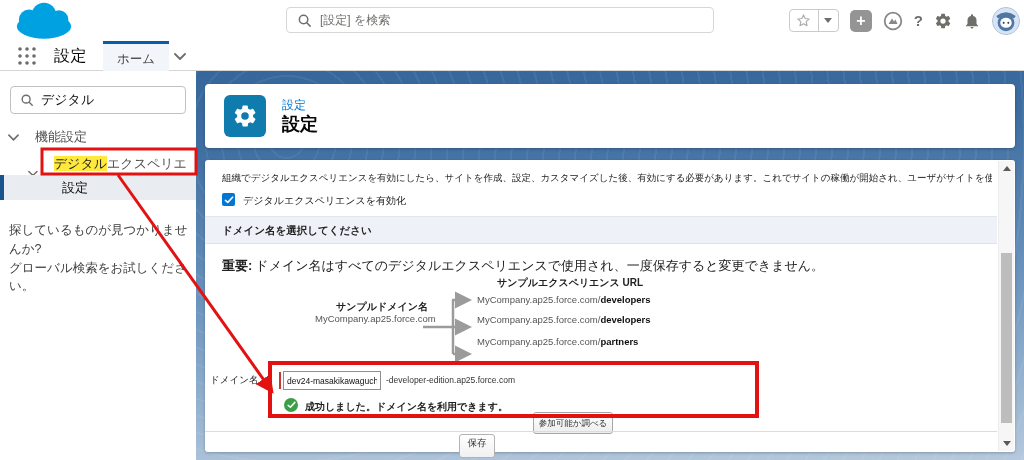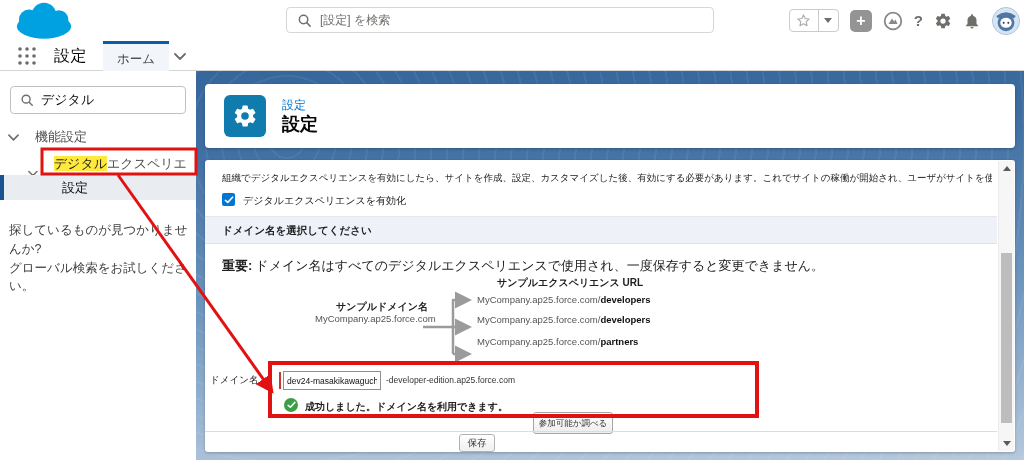--- a/index.html
+++ b/index.html
@@ -63,21 +63,21 @@
   .dg-u0 { top:134px; } .dg-u1 { top:154px; } .dg-u2 { top:176px;text-align:center; }
   .dg-svg { position:absolute; left:208px; top:124px; }
   .dm-label { position:absolute; left:5px; top:214px; font-size:9.5px; color:#222; }
   .dm-req { position:absolute; left:74px; top:212px; width:2px; height:17px; background:#c23934; }
   .dm-input { position:absolute; left:78px; top:211px; width:98px; height:19px; border:1px solid #8f8f8f; font-size:8.5px; padding:0 3px; color:#111; font-family:inherit; }
   .dm-suffix { position:absolute; left:181px; top:215px; font-size:8.5px; color:#333; }
   .dm-btn { position:absolute; left:328px; top:209px; width:80px; height:22px; border:1px solid #a9a7a5; border-radius:3px; background:linear-gradient(#fff,#eee); font-size:8.5px; color:#333; text-align:center; line-height:20px;margin-top:43px; }
   .ok-icon { position:absolute; left:79px; top:238px; width:14px; height:14px; border-radius:50%; background:#3c9e47; display:flex; align-items:center; justify-content:center; }
   .ok-text { position:absolute; left:100px; top:240px; font-size:10px; font-weight:bold; color:#222; }
   .cc-divider { position:absolute; left:0; top:271px; width:792px; height:1px; background:#dcdcdc; }
-  .save-btn { position:absolute; left:254px; top:274px; width:36px; height:18px; border:1px solid #b5b3b1; border-radius:3px; background:linear-gradient(#fff,#f0f0f0); font-size:9.5px; color:#333; text-align:center; line-height:16px; }
+  .save-btn { position:absolute; left:254px; top:274px; width:36px; height:24px; border:1px solid #b5b3b1; border-radius:3px; background:linear-gradient(#fff,#f0f0f0); font-size:9.5px; color:#333; text-align:center; line-height:16px; }
 
   
   .sb-track { position:absolute; right:1px; top:1px; width:16px; height:290px; background:#f6f6f6; border-left:1px solid #ececec; border-radius:0 3px 3px 0; }
   .sb-up { position:absolute; top:5px; left:4px; width:0; height:0; border-left:4px solid transparent; border-right:4px solid transparent; border-bottom:5px solid #5a5a5a; }
   .sb-down { position:absolute; bottom:5px; left:4px; width:0; height:0; border-left:4px solid transparent; border-right:4px solid transparent; border-top:5px solid #5a5a5a; }
   .sb-thumb { position:absolute; left:2px; top:92px; width:11px; height:170px; background:#bdbdbd; }
 
   
   .ann { position:absolute; left:0; top:0; width:1024px; height:460px; z-index:40; pointer-events:none; }
 </style>

